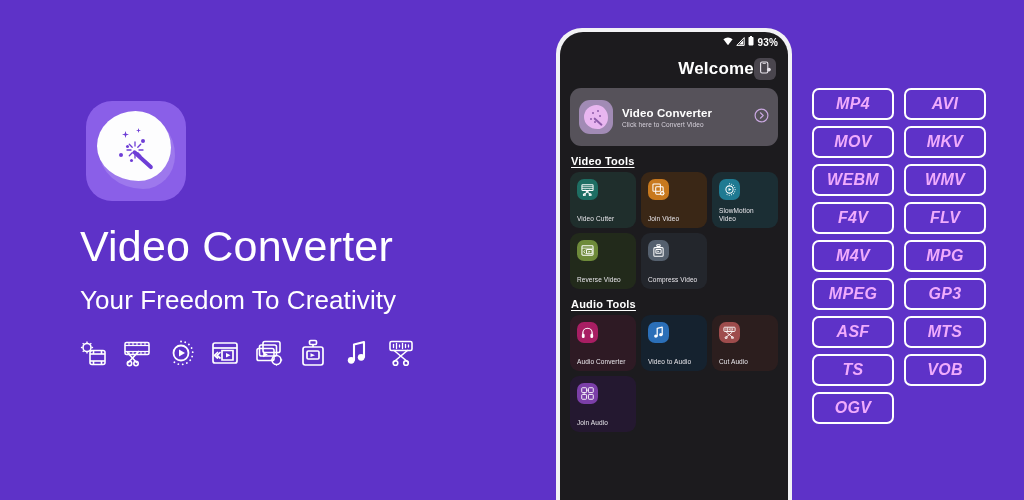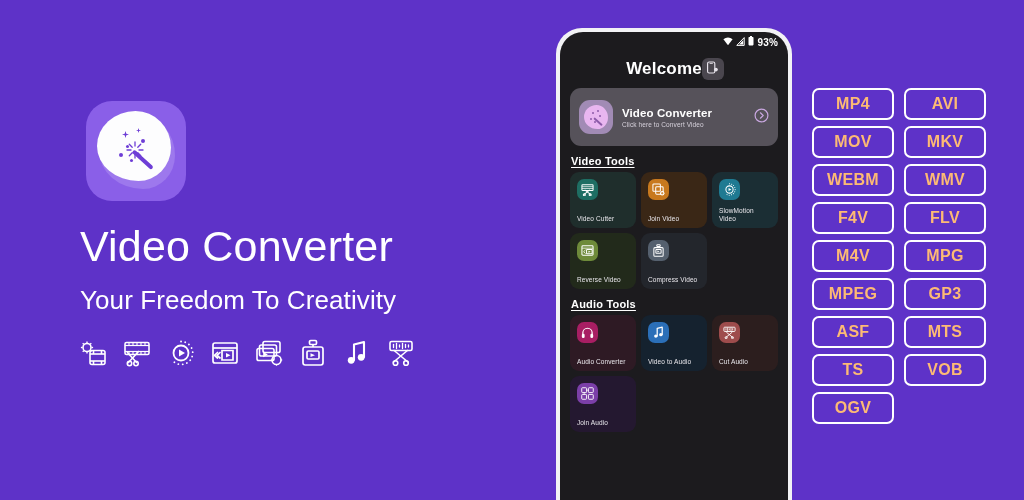--- a/index.html
+++ b/index.html
@@ -120,21 +120,21 @@
     padding: 0 10px 0 0;
     color: #FFFFFF;
     font-size: 8px;
   }
   #status-bar .sb-ico { display: block; }
   #status-bar .battery-pct { font-size: 10px; font-weight: 700; letter-spacing: 0.2px; }
 
   #phone-header {
     display: flex;
     align-items: center;
-    justify-content: center;
+    justify-content: flex-end;
     padding: 6px 12px 8px 14px;
   }
   #welcome-title {
     color: #FFFFFF;
     font-size: 17px;
     font-weight: 700;
     letter-spacing: 0.2px;
   }
   #export-button {
     width: 22px; height: 22px;
@@ -224,25 +224,26 @@
     left: 812px; top: 88px;
     display: grid;
     grid-template-columns: 82px 82px;
     gap: 6px 10px;
   }
   .format-badge {
     width: 82px; height: 32px;
     border: 2px solid #FFFFFF;
     border-radius: 7px;
     display: flex; align-items: center; justify-content: center;
-    color: #fdba74;
+    color: #f0abfc;
     font-size: 16px;
     font-weight: 700;
     letter-spacing: 0.3px;
     background: transparent;
+    font-style: italic;
   }
 </style>
 </head>
 <body>
 
 <div id="left-panel">
 
   <div id="app-icon">
     <div class="halo"></div>
     <div class="blob"></div>

